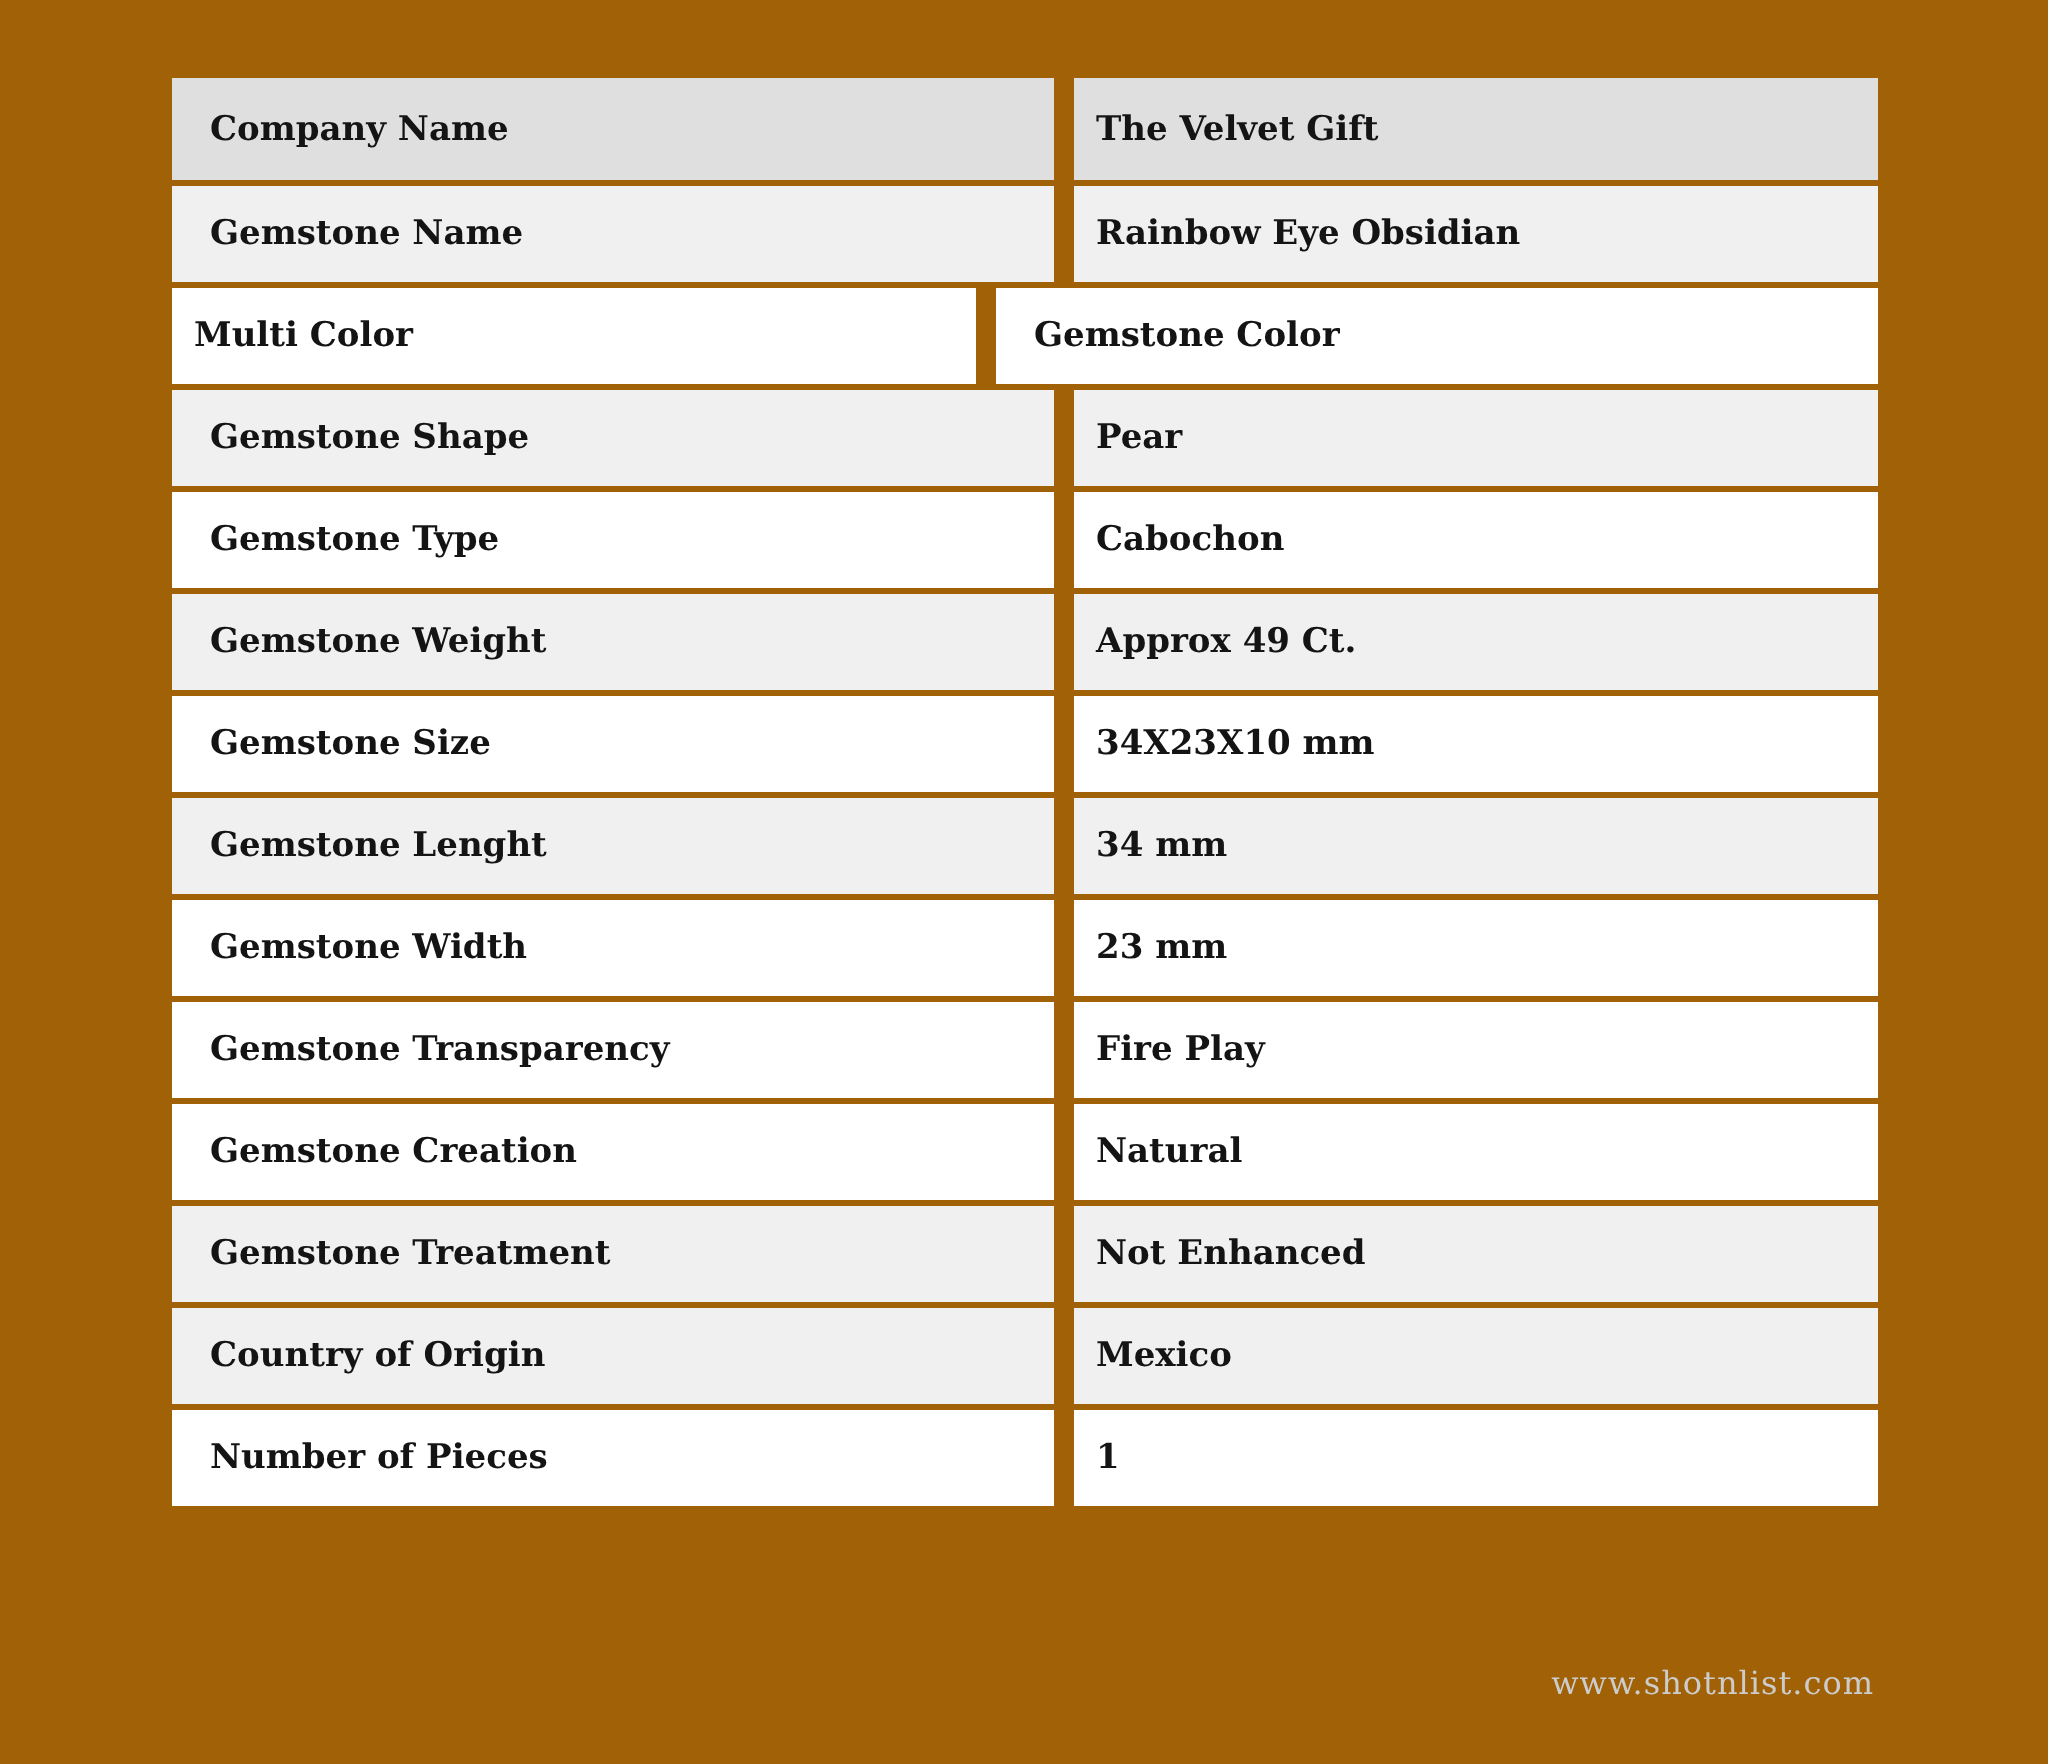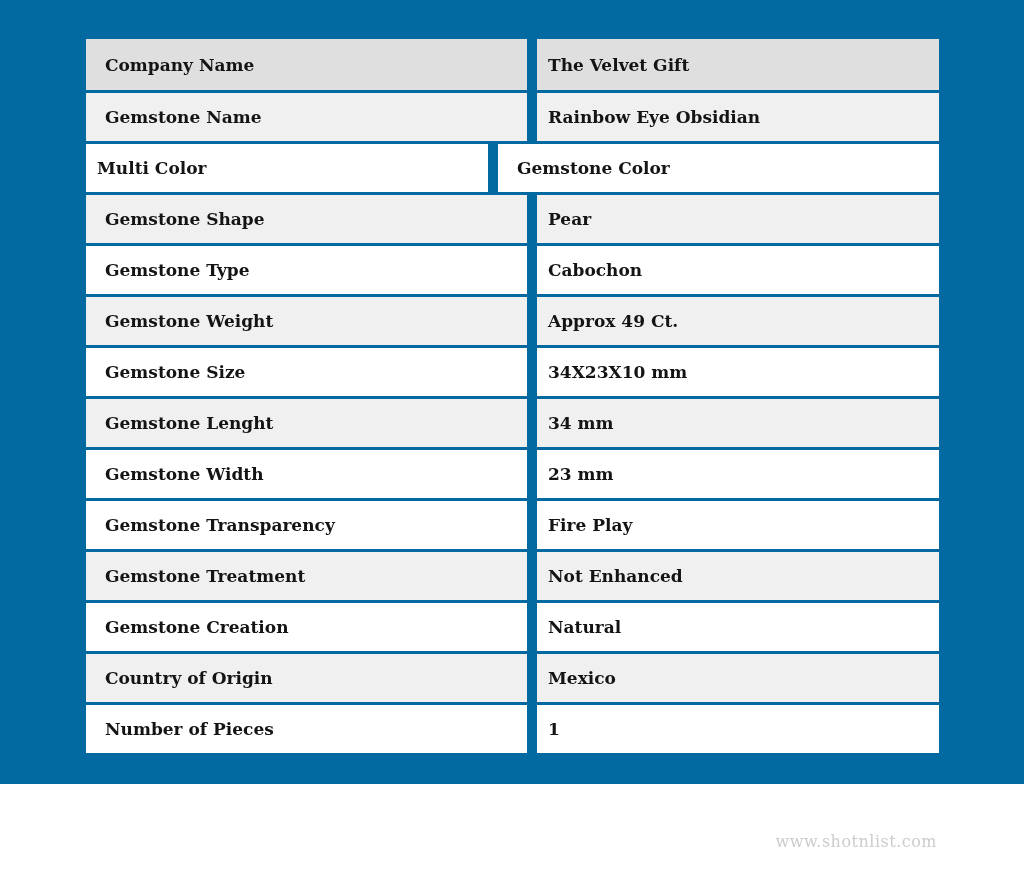--- a/index.html
+++ b/index.html
@@ -7,22 +7,22 @@
     width: 1024px;
     height: 882px;
     background: #ffffff;
     font-family: "DejaVu Serif", "Liberation Serif", serif;
     position: relative;
     overflow: hidden;
   }
   .page {
     position: relative;
     width: 1024px;
-    height: 784px;
-    background: #0369a1;
+    height: 882px;
+    background: #a16207;
   }
   .spec-table {
     position: absolute;
     left: 86px;
     top: 39px;
     width: 853px;
   }
   .row {
     display: flex;
     gap: 10px;
@@ -98,27 +98,27 @@
         <div class="cell value">34 mm</div>
       </div>
       <div class="row plain">
         <div class="cell label">Gemstone Width</div>
         <div class="cell value">23 mm</div>
       </div>
       <div class="row plain">
         <div class="cell label">Gemstone Transparency</div>
         <div class="cell value">Fire Play</div>
       </div>
+      <div class="row plain">
+        <div class="cell label">Gemstone Creation</div>
+        <div class="cell value">Natural</div>
+      </div>
       <div class="row alt">
         <div class="cell label">Gemstone Treatment</div>
         <div class="cell value">Not Enhanced</div>
-      </div>
-      <div class="row plain">
-        <div class="cell label">Gemstone Creation</div>
-        <div class="cell value">Natural</div>
       </div>
       <div class="row alt">
         <div class="cell label">Country of Origin</div>
         <div class="cell value">Mexico</div>
       </div>
       <div class="row plain">
         <div class="cell label">Number of Pieces</div>
         <div class="cell value">1</div>
       </div>
     </div>

